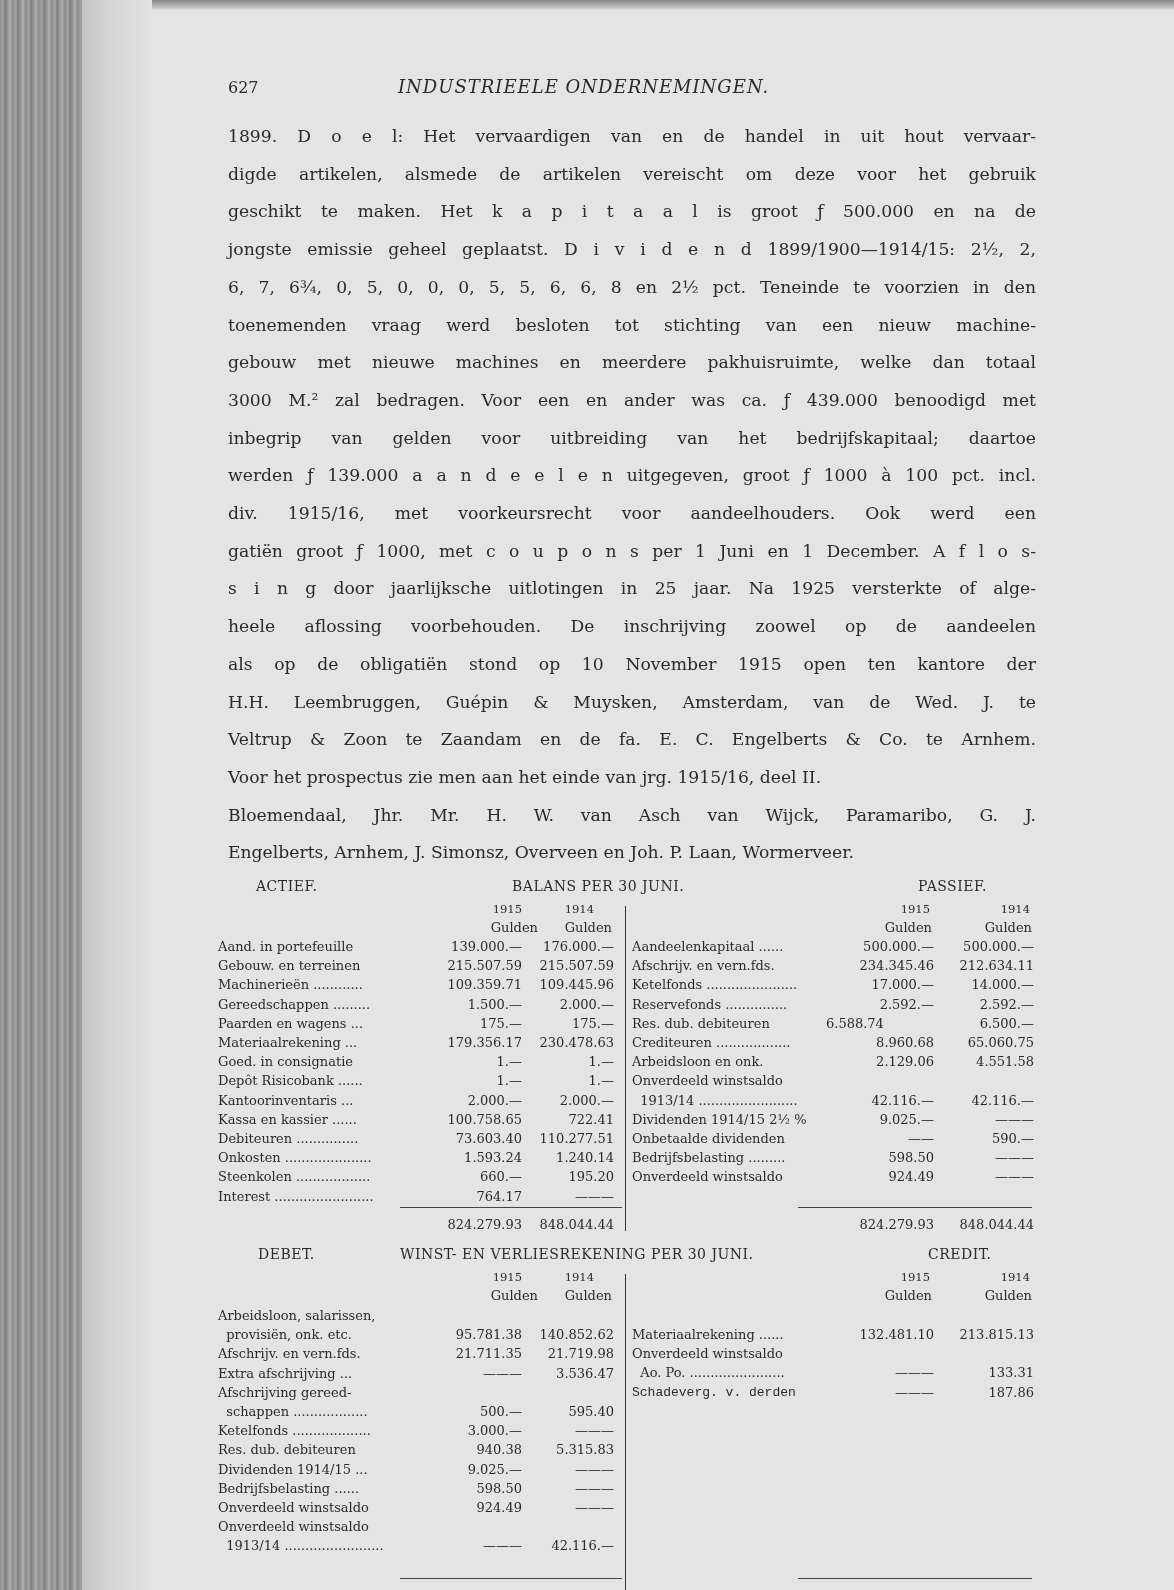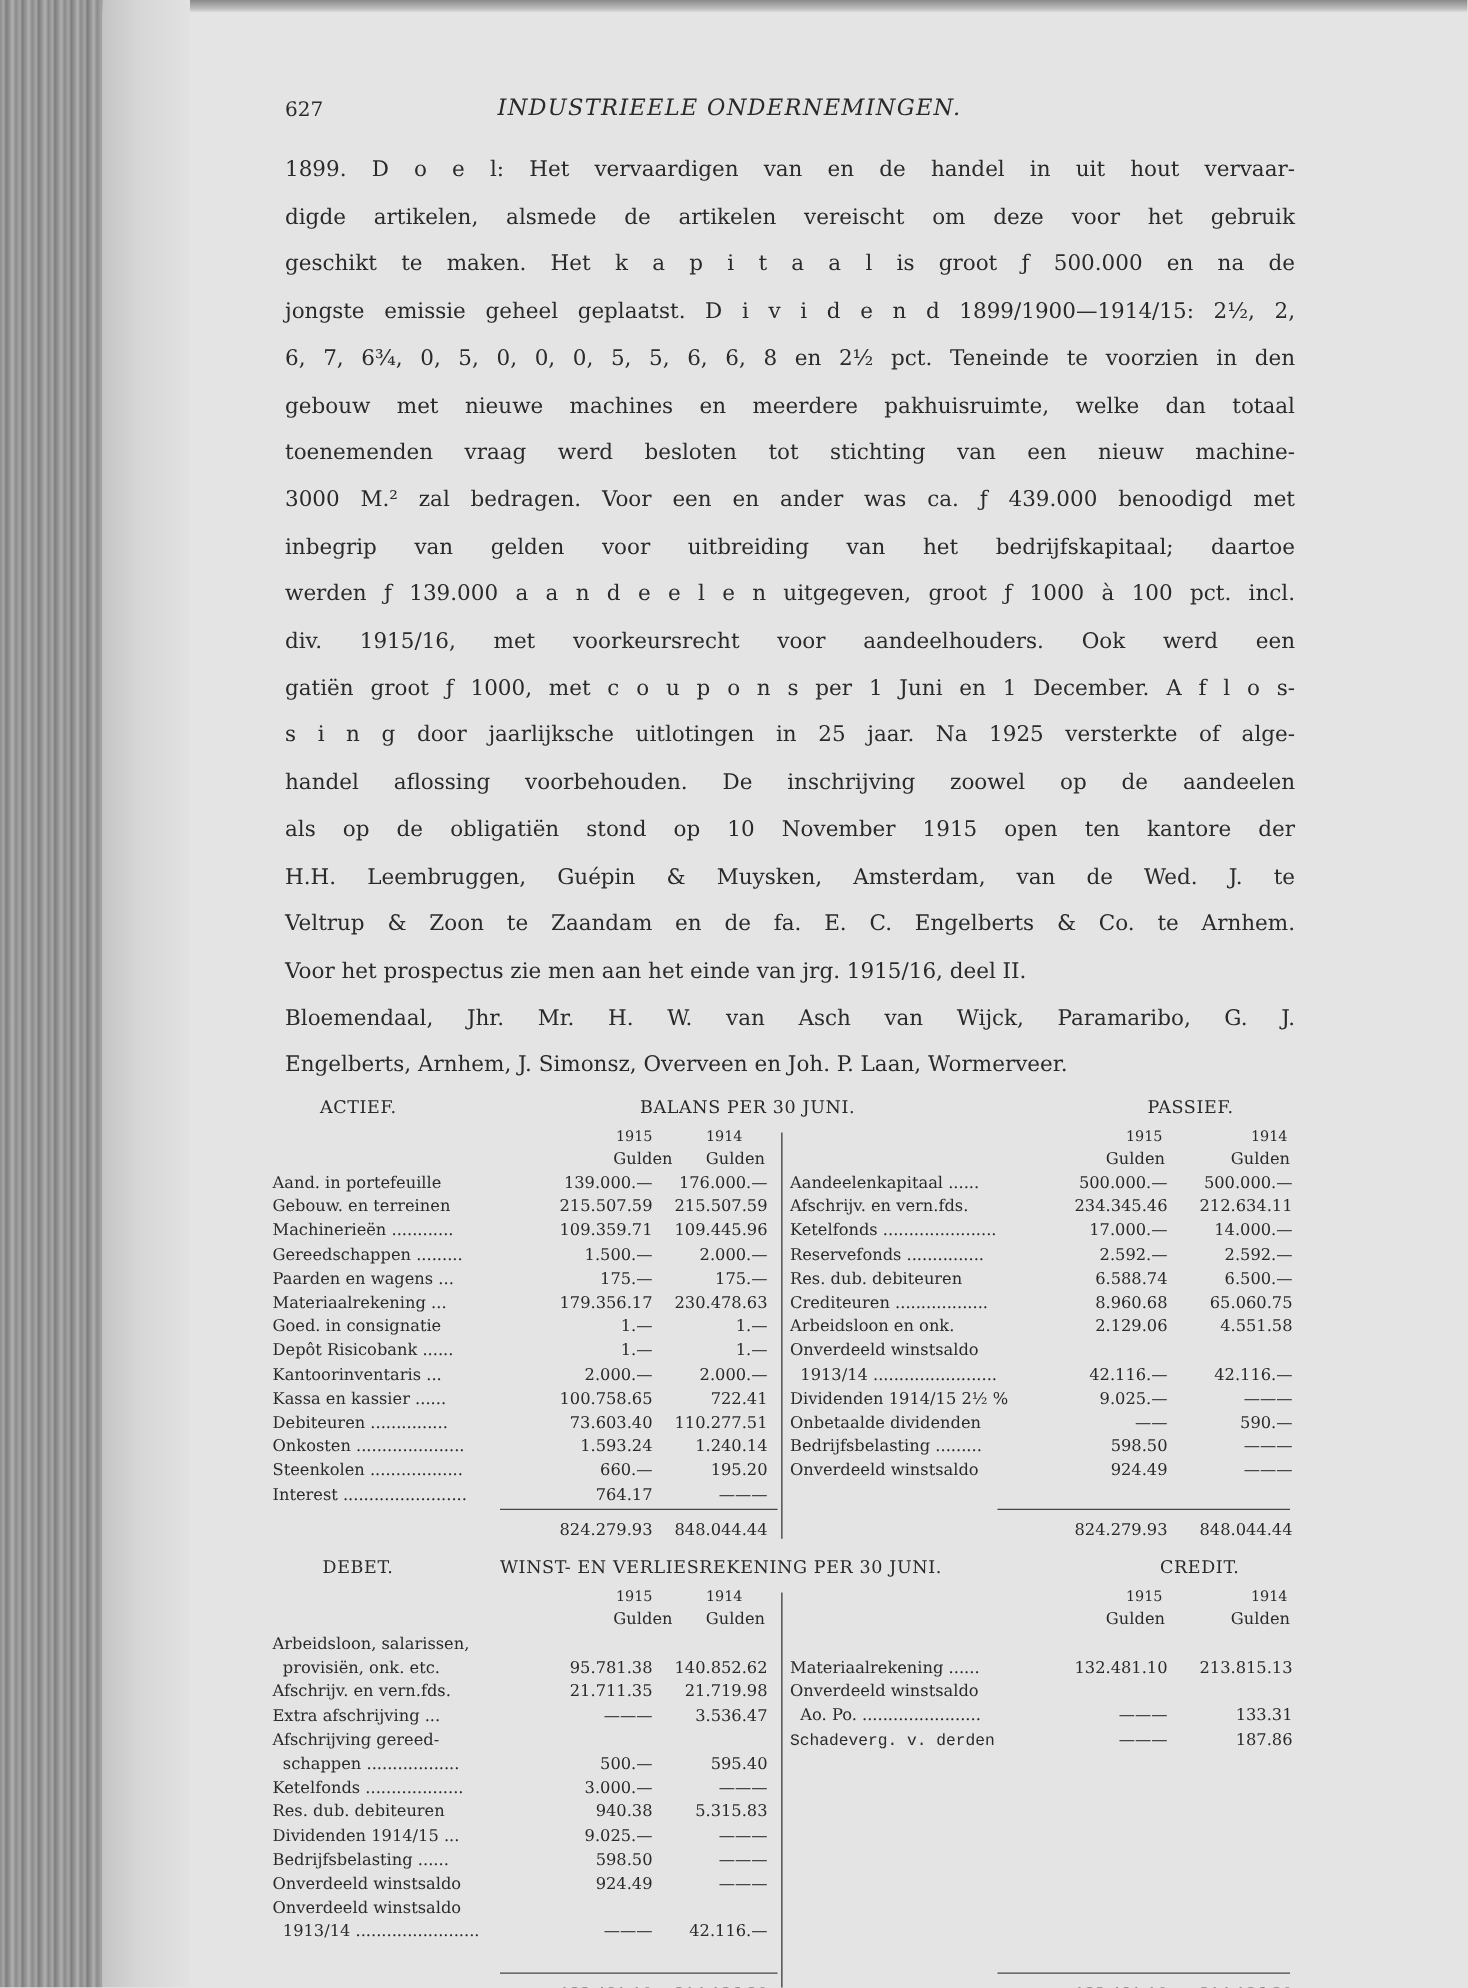--- a/index.html
+++ b/index.html
@@ -67,29 +67,29 @@
     <span class="page-num">627</span>
     <span class="run-title">INDUSTRIEELE ONDERNEMINGEN.</span>
   </div>
 
   <div class="para" id="para1">
       <span class="line">1899. D o e l: Het vervaardigen van en de handel in uit hout vervaar-</span>
       <span class="line">digde artikelen, alsmede de artikelen vereischt om deze voor het gebruik</span>
       <span class="line">geschikt te maken. Het k a p i t a a l is groot ƒ 500.000 en na de</span>
       <span class="line">jongste emissie geheel geplaatst. D i v i d e n d 1899/1900—1914/15: 2½, 2,</span>
       <span class="line">6, 7, 6¾, 0, 5, 0, 0, 0, 5, 5, 6, 6, 8 en 2½ pct. Teneinde te voorzien in den</span>
+      <span class="line">toenemenden vraag werd besloten tot stichting van een nieuw machine-</span>
       <span class="line">gebouw met nieuwe machines en meerdere pakhuisruimte, welke dan totaal</span>
-      <span class="line">toenemenden vraag werd besloten tot stichting van een nieuw machine-</span>
       <span class="line">3000 M.² zal bedragen. Voor een en ander was ca. ƒ 439.000 benoodigd met</span>
       <span class="line">inbegrip van gelden voor uitbreiding van het bedrijfskapitaal; daartoe</span>
       <span class="line">werden ƒ 139.000 a a n d e e l e n uitgegeven, groot ƒ 1000 à 100 pct. incl.</span>
       <span class="line">div. 1915/16, met voorkeursrecht voor aandeelhouders. Ook werd een</span>
       <span class="line">gatiën groot ƒ 1000, met c o u p o n s per 1 Juni en 1 December. A f l o s-</span>
       <span class="line">s i n g door jaarlijksche uitlotingen in 25 jaar. Na 1925 versterkte of alge-</span>
-      <span class="line">handel aflossing voorbehouden. De inschrijving zoowel op de aandeelen</span>
+      <span class="line">heele aflossing voorbehouden. De inschrijving zoowel op de aandeelen</span>
       <span class="line">als op de obligatiën stond op 10 November 1915 open ten kantore der</span>
       <span class="line">H.H. Leembruggen, Guépin &amp; Muysken, Amsterdam, van de Wed. J. te</span>
       <span class="line">Veltrup &amp; Zoon te Zaandam en de fa. E. C. Engelberts &amp; Co. te Arnhem.</span>
       <span class="line last">Voor het prospectus zie men aan het einde van jrg. 1915/16, deel II.</span>
       <span class="line">Bloemendaal, Jhr. Mr. H. W. van Asch van Wijck, Paramaribo, G. J.</span>
       <span class="line last">Engelberts, Arnhem, J. Simonsz, Overveen en Joh. P. Laan, Wormerveer.</span>
     </div>
 
   <div class="table-title" style="margin-top:12px;">
     <span style="left:28px;">ACTIEF.</span>
@@ -155,21 +155,21 @@
       <div style="position:absolute;left:404px;top:56.2px;white-space:pre;">Afschrijv. en vern.fds.</div>
       <div style="position:absolute;left:598px;top:56.2px;width:108px;text-align:right;">234.345.46</div>
       <div style="position:absolute;left:698px;top:56.2px;width:108px;text-align:right;">212.634.11</div>
       <div style="position:absolute;left:404px;top:75.4px;white-space:pre;">Ketelfonds ......................</div>
       <div style="position:absolute;left:598px;top:75.4px;width:108px;text-align:right;">17.000.—</div>
       <div style="position:absolute;left:698px;top:75.4px;width:108px;text-align:right;">14.000.—</div>
       <div style="position:absolute;left:404px;top:94.6px;white-space:pre;">Reservefonds ...............</div>
       <div style="position:absolute;left:598px;top:94.6px;width:108px;text-align:right;">2.592.—</div>
       <div style="position:absolute;left:698px;top:94.6px;width:108px;text-align:right;">2.592.—</div>
       <div style="position:absolute;left:404px;top:113.8px;white-space:pre;">Res. dub. debiteuren</div>
-      <div style="position:absolute;left:598px;top:113.8px;width:108px;text-align:right;">6.588.74</div>
+      <div style="position:absolute;left:598px;top:113.8px;width:108px;">6.588.74</div>
       <div style="position:absolute;left:698px;top:113.8px;width:108px;text-align:right;">6.500.—</div>
       <div style="position:absolute;left:404px;top:133px;white-space:pre;">Crediteuren ..................</div>
       <div style="position:absolute;left:598px;top:133px;width:108px;text-align:right;">8.960.68</div>
       <div style="position:absolute;left:698px;top:133px;width:108px;text-align:right;">65.060.75</div>
       <div style="position:absolute;left:404px;top:152.2px;white-space:pre;">Arbeidsloon en onk.</div>
       <div style="position:absolute;left:598px;top:152.2px;width:108px;text-align:right;">2.129.06</div>
       <div style="position:absolute;left:698px;top:152.2px;width:108px;text-align:right;">4.551.58</div>
       <div style="position:absolute;left:404px;top:171.4px;white-space:pre;">Onverdeeld winstsaldo</div>
       <div style="position:absolute;left:598px;top:171.4px;width:108px;text-align:right;"></div>
       <div style="position:absolute;left:698px;top:171.4px;width:108px;text-align:right;"></div>

